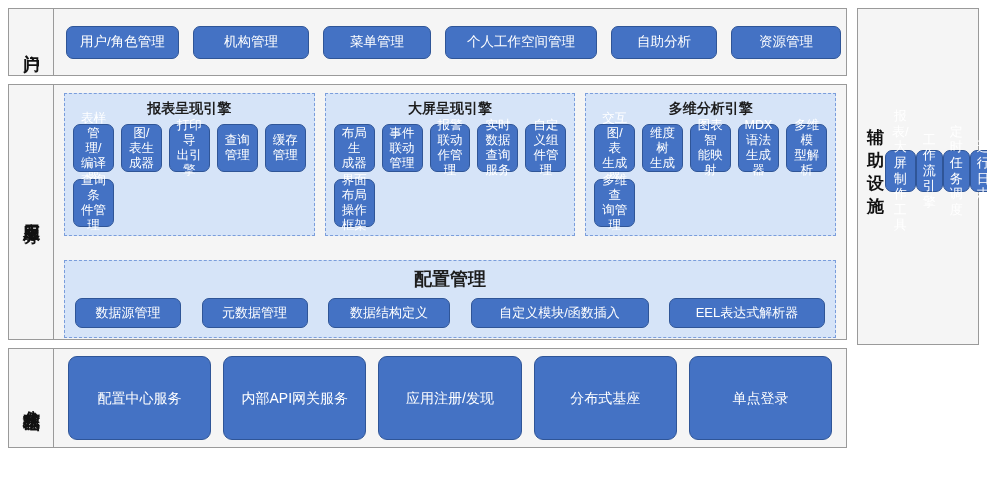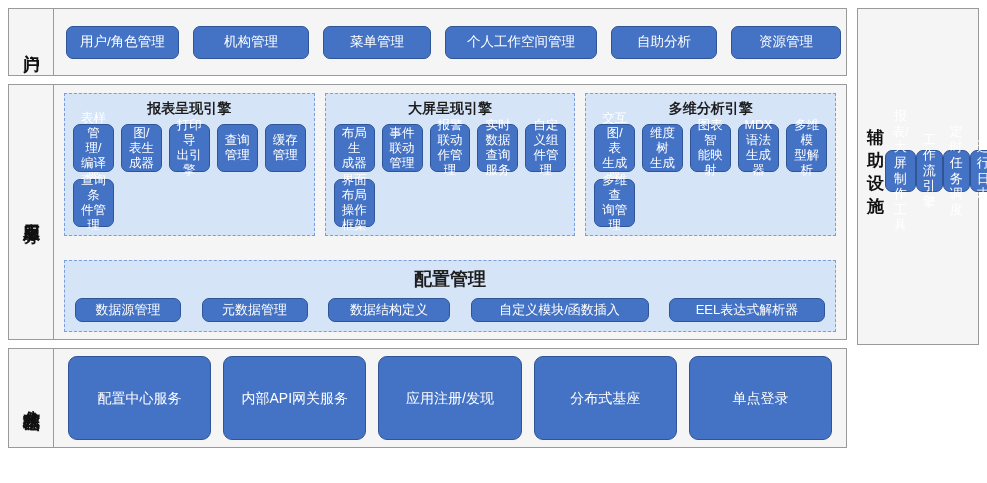--- a/index.html
+++ b/index.html
@@ -135,21 +135,21 @@
     font-size:18px;
     font-weight:bold;
     color:#1d1d1d;
     margin:1px 0 7px 0;
   }
   .config-row{
     display:flex;
     gap:12px;
     justify-content:space-between;
   }
-  .config-row .btn{height:24px;font-size:13px;}
+  .config-row .btn{height:30px;font-size:13px;}
   .c-w1{width:106px;}
   .c-w2{width:106px;}
   .c-w3{width:122px;}
   .c-w4{width:178px;}
   .c-w5{width:156px;}
 
   
   #dist-band{height:100px;}
   #dist-band .band-body{
     gap:12px;

